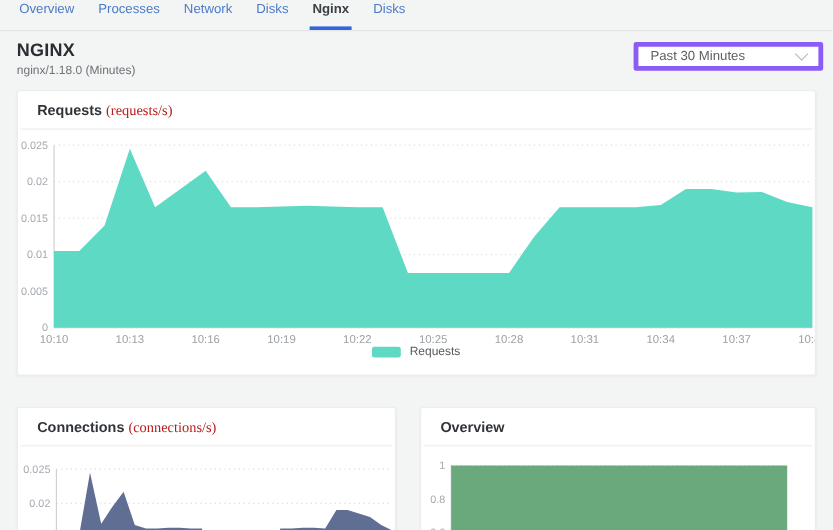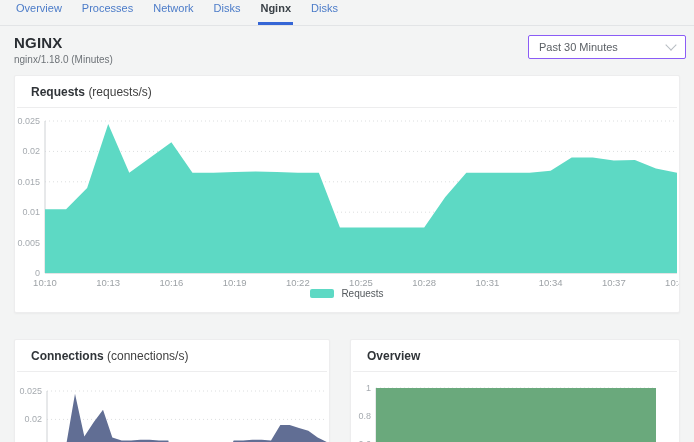--- a/index.html
+++ b/index.html
@@ -23,40 +23,40 @@
   .tab.active { color:#3a4147; font-weight:bold; border-bottom-color:#3566d6; }
   
   .header {
     display:flex; justify-content:space-between; align-items:flex-start;
     padding:8px 8px 0 14px; height:44px;
   }
   .page-title { font-size:15px; font-weight:bold; color:#2a2e33; letter-spacing:.2px; }
   .page-subtitle { font-size:10px; color:#6e7378; margin-top:3px; }
   .dropdown {
     width:158px; height:24px; margin-top:1px;
-    background:#fff; border:1px solid #8b5cf6; border-radius:2px;
+    background:#fff; border:4px solid #8b5cf6; border-radius:2px;
     display:flex; align-items:center; justify-content:space-between;
     padding:0 10px; cursor:pointer;
   }
   .dropdown-value { font-size:11px; color:#5a5f64; }
   .chevron {
     width:8px; height:8px; margin-top:-4px;
     border-right:1.5px solid #b7bdc3; border-bottom:1.5px solid #b7bdc3;
     transform:rotate(45deg);
   }
   
   .card {
     background:#fff; border:1px solid #ededee; border-radius:2px;
     box-shadow:0 1px 2px rgba(0,0,0,.04);
   }
   .card-title {
     font-size:12px; padding:9px 16px 0 16px; height:31px; color:#303438;
   }
   .card-title .t-bold { font-weight:bold; }
-  .card-title .t-unit { font-weight:normal; color:#404040; }
+  .card-title .t-unit { font-weight:normal; color:#b91c1c;font-family:Liberation Serif, serif; }
   .title-divider { border-bottom:1px solid #ededee; margin:0 2px; }
   .card-requests { margin:5px 14px 0 14px; width:666px; height:238px; position:relative; }
   .bottom-row { display:flex; gap:20px; margin:26px 14px 0 14px; }
   .card-conn { width:316px; height:210px; }
   .card-workers { width:330px; height:210px; }
   svg.chart { display:block; }
   .legend {
     position:absolute; left:0; right:0; top:212px;
     display:flex; justify-content:center; align-items:center; gap:7px;
   }

